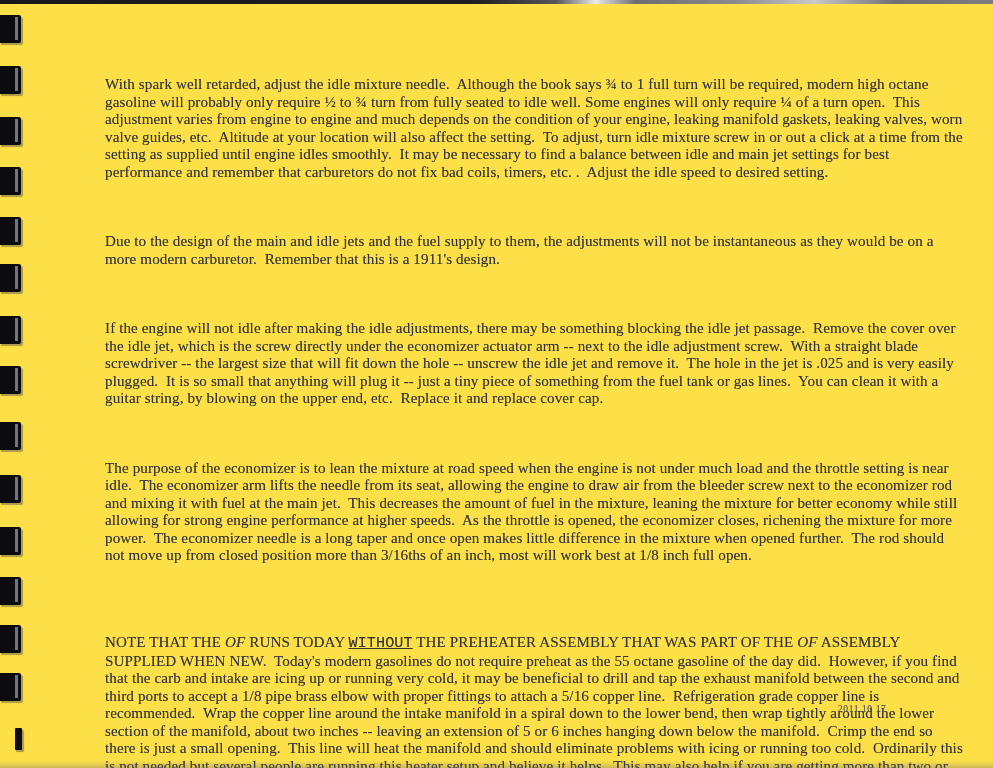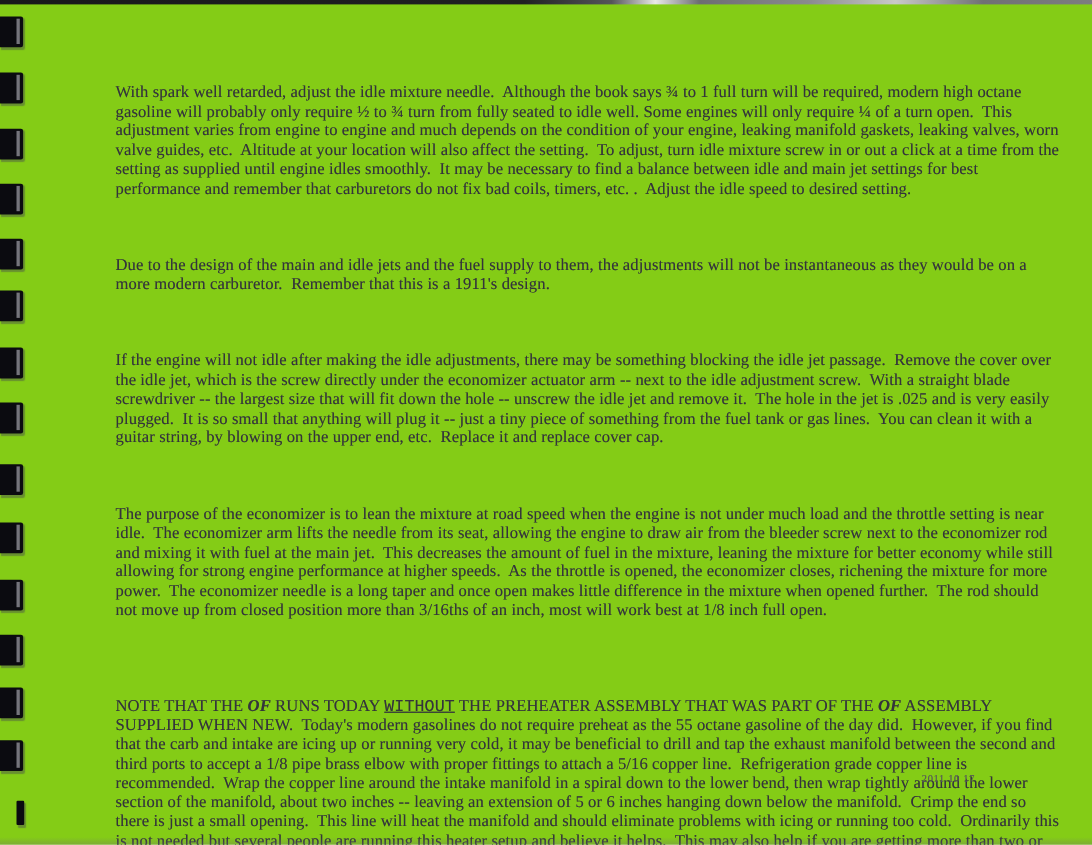--- a/index.html
+++ b/index.html
@@ -5,21 +5,21 @@
   html, body {
     margin: 0; padding: 0;
   }
   body {
     width: 993px; height: 768px;
     background: #fcfcfa;
     position: relative;
     overflow: hidden;
     font-family: "Liberation Serif", serif;
   }
-  .page { position: absolute; inset: 0; background: #84cc16; }
+  .page { position: absolute; inset: 0; background: #fde047; }
 
   
   .top-edge {
     position: absolute; top: 0; left: 0; width: 100%; height: 4px;
     background: linear-gradient(to right,
       #18181a 0%, #202022 48%, #55555a 56%, #e9e9e7 60%,
       #6d6d72 64%, #8a8a8e 74%, #c9c9c8 82%, #707074 90%, #7d7d80 100%);
     filter: blur(0.4px);
   }
   .bottom-edge {
@@ -48,21 +48,21 @@
   .doc {
     position: absolute; left: 105px; top: 41px; width: 858px;
     color: #34343c;
     font-size: 15.1px;
     line-height: 17.5px;
     letter-spacing: 0.1px;
     text-shadow: 0 0 0.6px rgba(52,52,62,0.5);
     white-space: pre-wrap;
   }
   .doc p { margin: 0 0 17px 0; }
-  .bi { font-weight: bold; font-style: italic; margin-top: 44px; }
+  .bi { font-weight: normal; font-style: italic; margin-top: 44px; }
   .ul { text-decoration: underline; font-family: Liberation Mono, monospace; }
 
   .date {
     position: absolute; left: 838px; top: 703px;
     font-size: 9.5px; line-height: 12px;
     color: #55555c;
     letter-spacing: 0.6px;
     text-shadow: 0 0 0.5px rgba(85,85,92,0.5);
   }
 </style>

